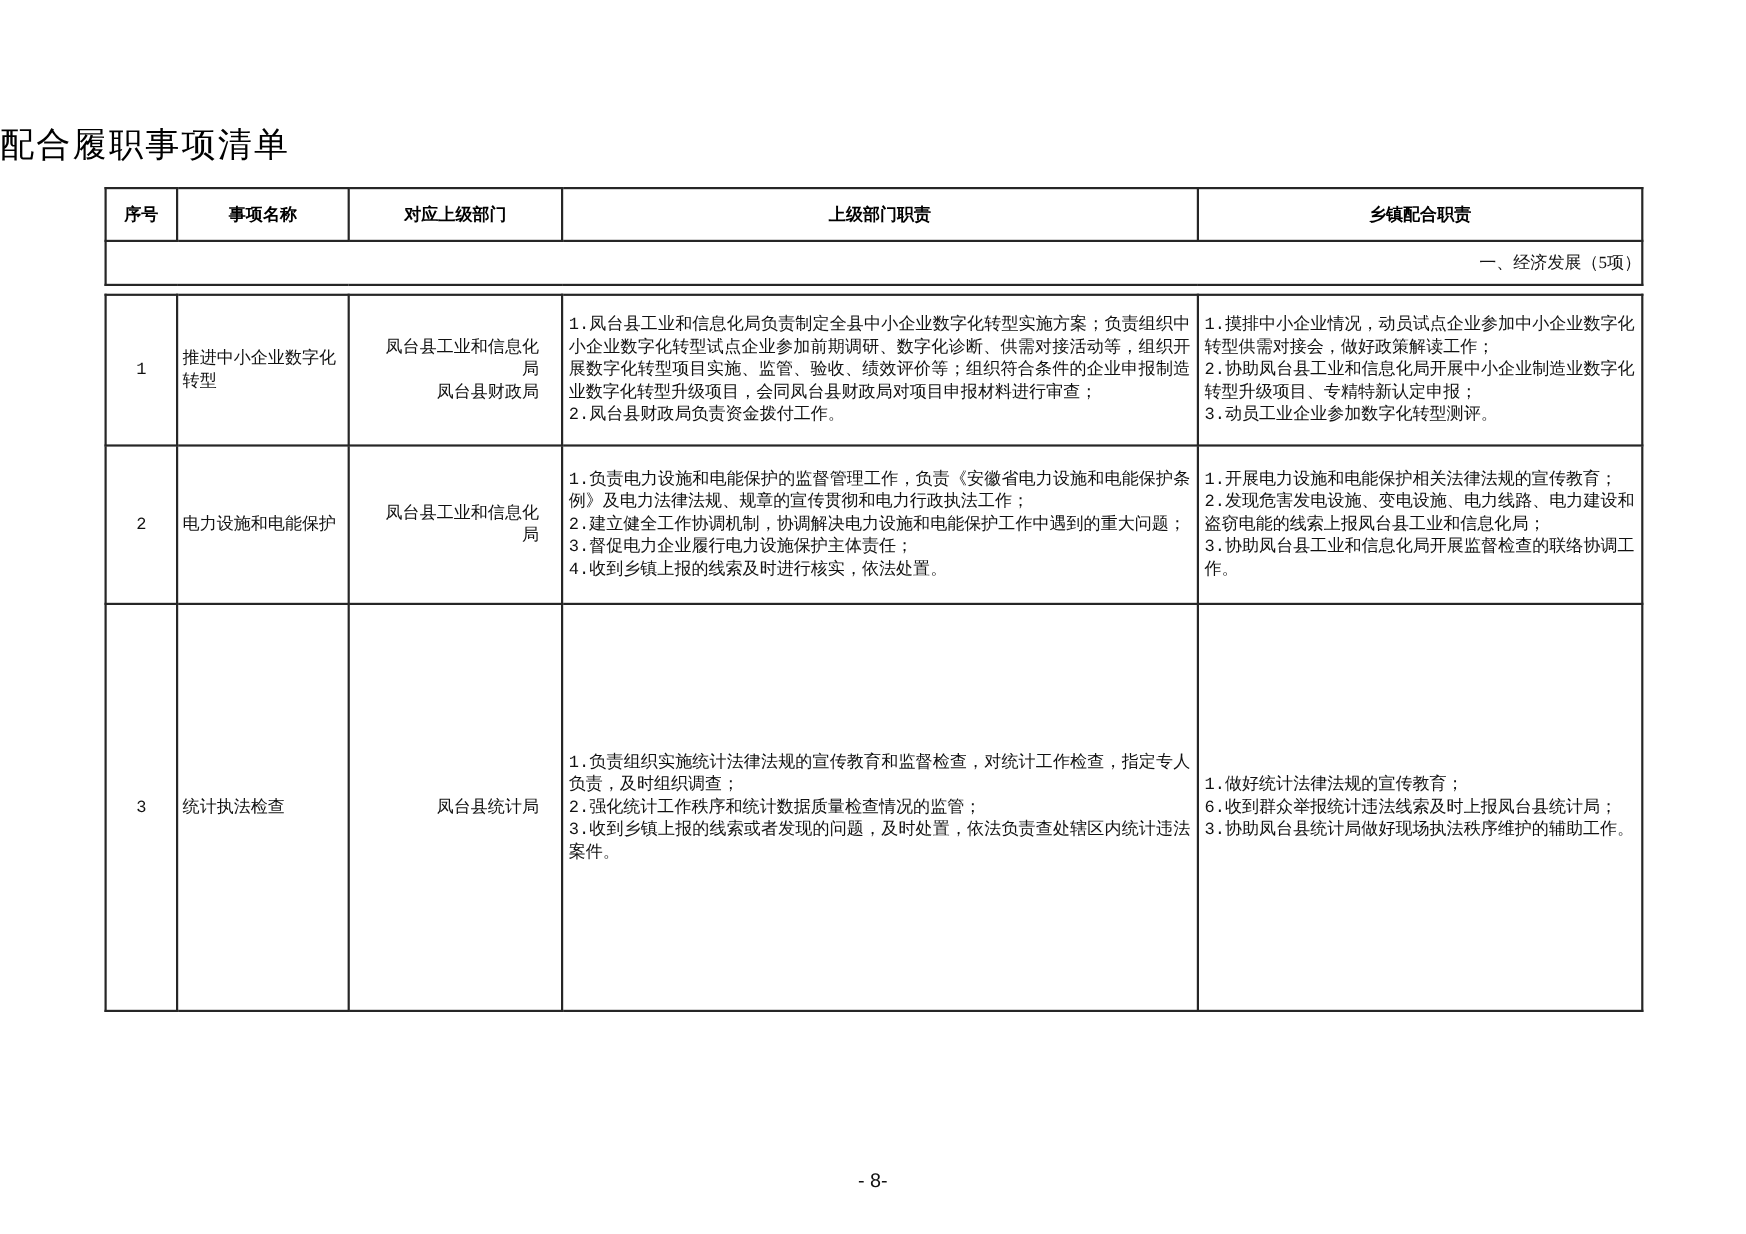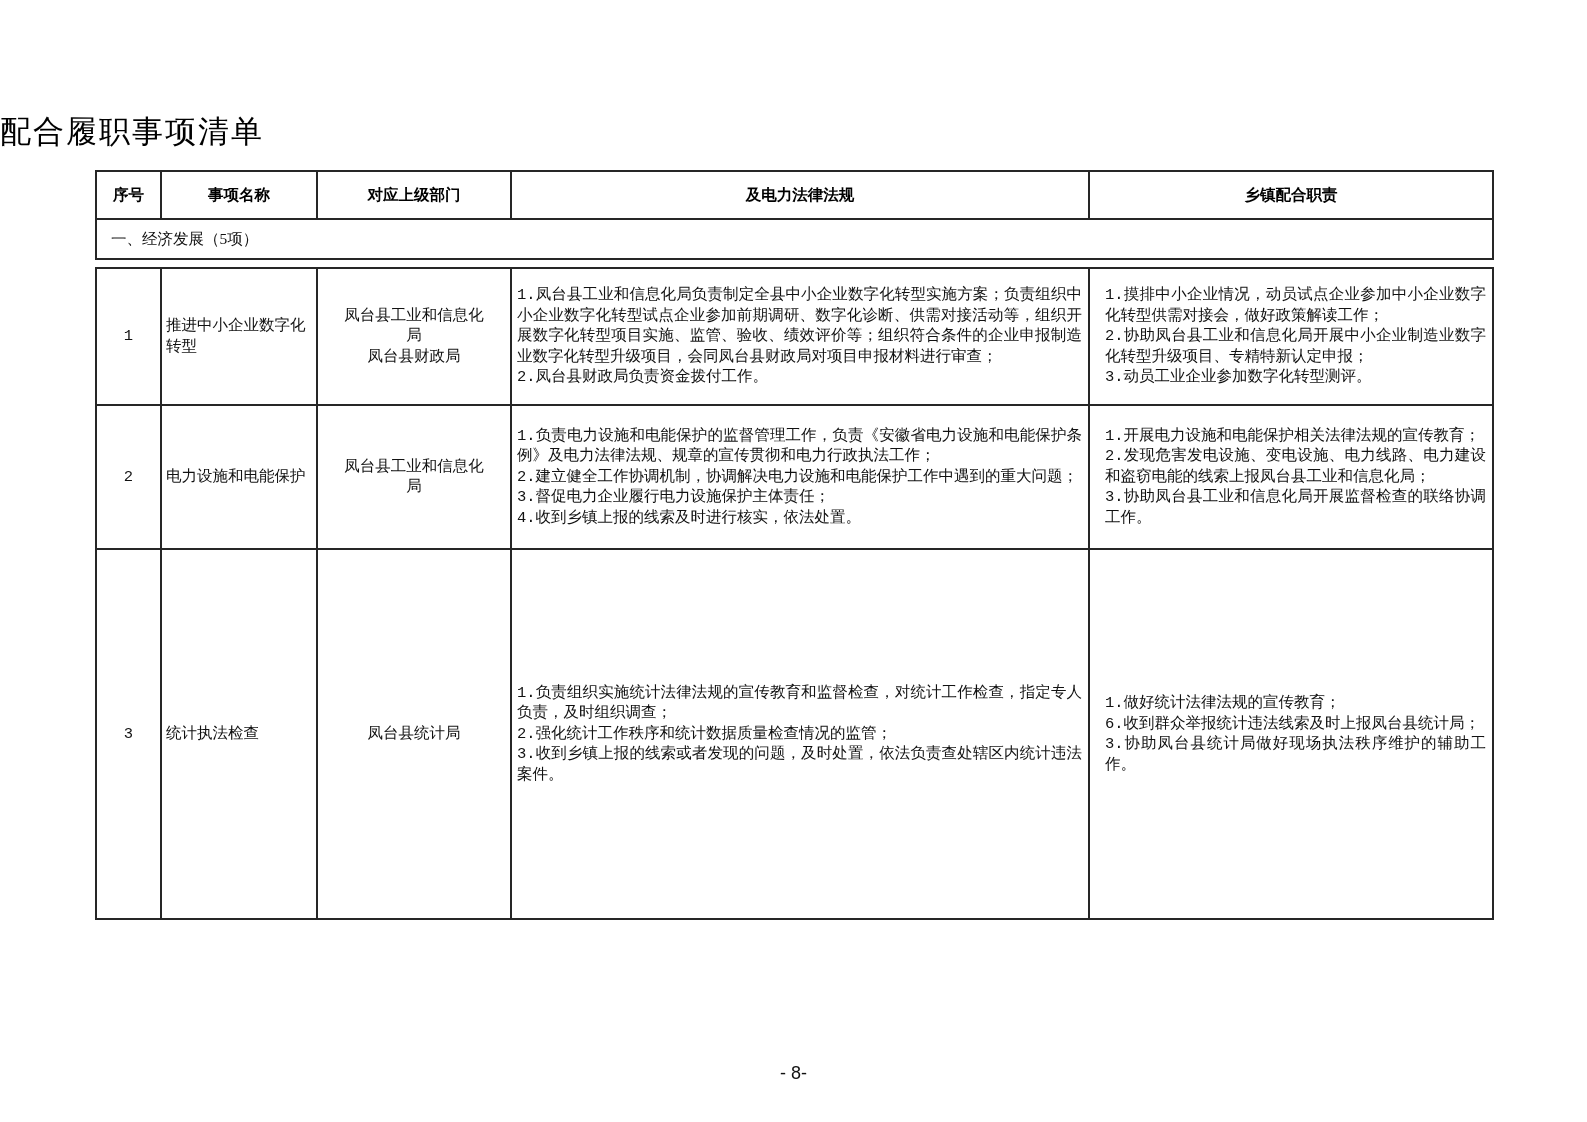--- a/index.html
+++ b/index.html
@@ -54,39 +54,39 @@
     font-size: 15.5px;
     font-weight: 700;
     vertical-align: middle;
     color: #000;
   }
 
   .section-row td {
     height: 40px;
     font-size: 15.5px;
     vertical-align: middle;
-    text-align: left;
-    padding-left: 14px;
+    text-align: right;
+    padding-left: 2px;
     color: #111;
   }
 
   .data-table { margin-top: 7px; }
 
   .data-table td {
     font-size: 15.5px;
     line-height: 20.5px;
     vertical-align: middle;
     color: #111;
     font-family: Liberation Mono, monospace;
   }
   td.cell-no   { text-align: center; }
   td.cell-name { text-align: left; padding: 2px 4px; white-space: pre-line; margin-top: 20px; }
-  td.cell-dept { text-align: center; padding: 2px 20px; white-space: pre-line; }
+  td.cell-dept { text-align: right; padding: 2px 20px; white-space: pre-line; }
   td.cell-sup  { text-align: justify; padding: 2px 6px 2px 5px; white-space: pre-line; word-break: break-all; }
-  td.cell-town { text-align: justify; padding: 2px 6px 2px 15px; white-space: pre-line; word-break: break-all; }
+  td.cell-town { text-align: justify; padding: 2px 6px 2px 5px; white-space: pre-line; word-break: break-all; }
 
   tr.r1 td { height: 137px; }
   tr.r2 td { height: 144px; }
   tr.r3 td { height: 370px; }
 
   .page-number {
     position: absolute;
     top: 1063px;
     left: 0;
     width: 100%;
@@ -109,21 +109,21 @@
         <col class="c-name">
         <col class="c-dept">
         <col class="c-sup">
         <col class="c-town">
     </colgroup>
     <tbody>
         <tr class="head-row">
       <th>序号</th>
       <th>事项名称</th>
       <th>对应上级部门</th>
-      <th>及电力法律法规</th>
+      <th>上级部门职责</th>
       <th>乡镇配合职责</th>
     </tr>
     <tr class="section-row">
       <td colspan="5">一、经济发展（5项）</td>
     </tr>
   </tbody>
     </table>
 
   <table class="data-table">
     <colgroup>

